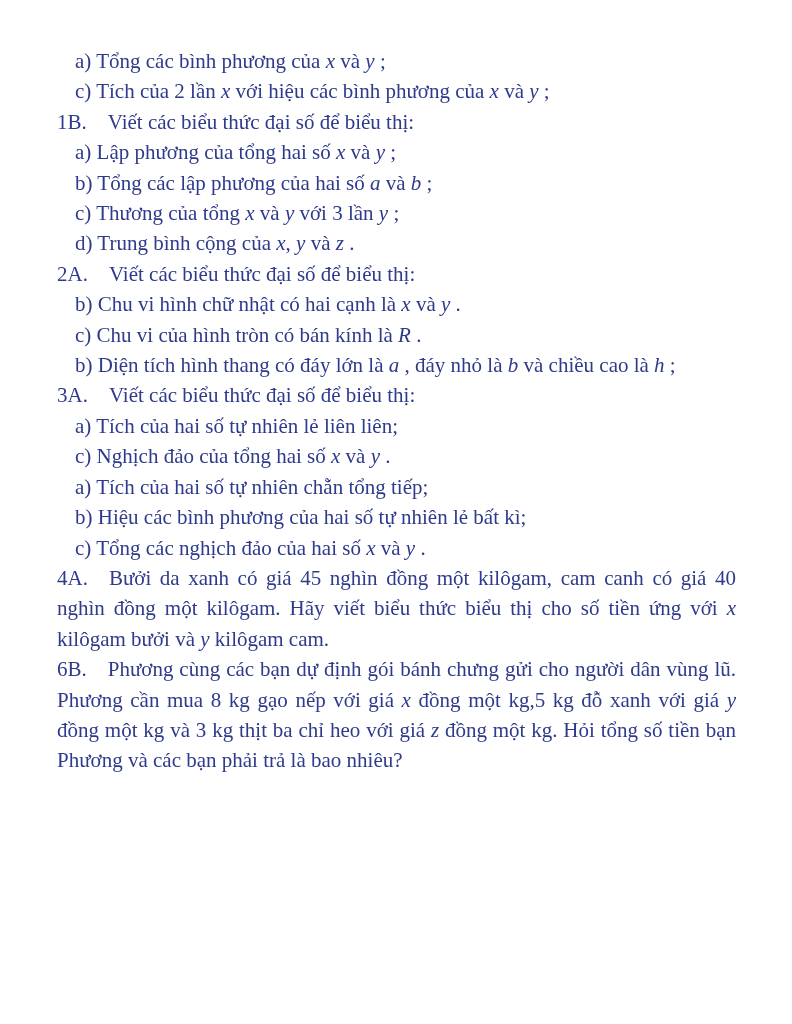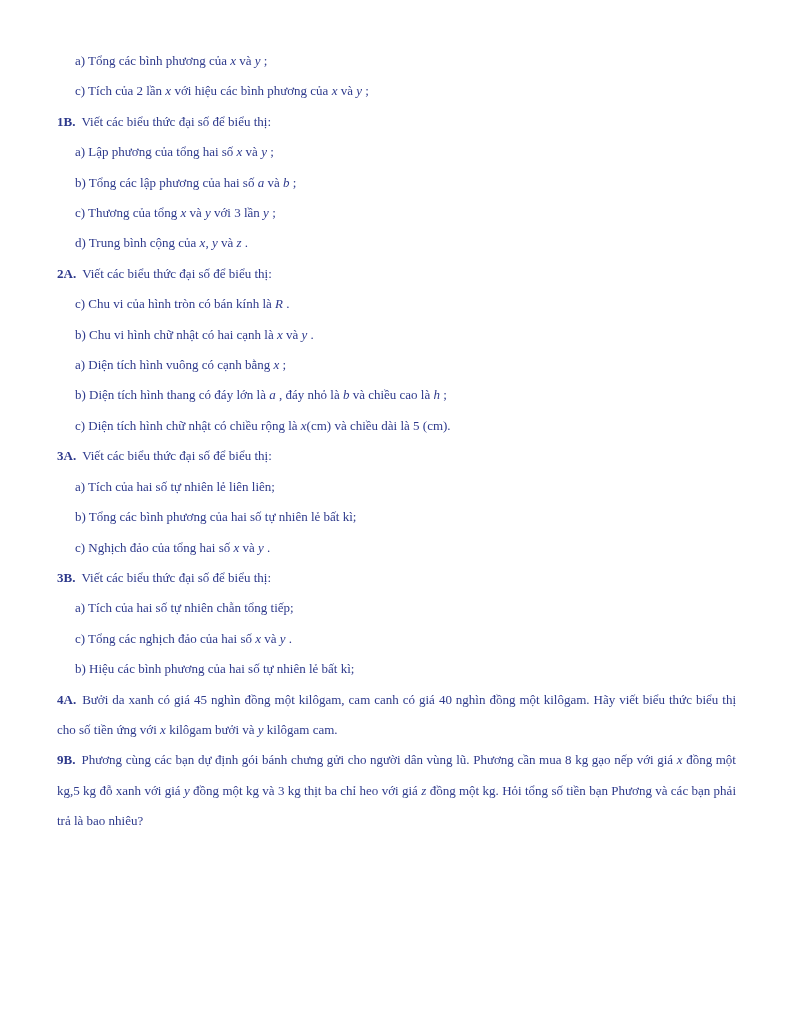--- a/index.html
+++ b/index.html
@@ -8,26 +8,26 @@
     width: 792px;
     height: 1024px;
     margin: 0 auto;
     font-family: "Liberation Serif", "DejaVu Serif", serif;
     overflow: hidden;
   }
   .page {
     width: 792px;
     height: 801px;
     padding: 46px 56px 0 57px;
-    font-size: 13px;
+    font-size: 21px;
     line-height: 30.4px;
   }
   .group { margin: 0; }
   .head  { white-space: nowrap; }
-  .lbl   { font-weight: bold; margin-right: 6px; }
+  .lbl   { font-weight: normal; margin-right: 21px; }
   .item  { padding-left: 18px; }
   .para  { text-align: justify; }
   i      { font-style: italic; }
 </style>
 </head>
 <body style="color: rgb(46, 58, 140); background: rgb(255, 255, 255);">
 
 <div class="page">
 
   <div class="group">
@@ -42,53 +42,47 @@
     <p class="item">a) Lập phương của tổng hai số <i>x</i> và <i>y</i> ;</p>
     <p class="item">b) Tổng các lập phương của hai số <i>a</i> và <i>b</i> ;</p>
     <p class="item">c) Thương của tổng <i>x</i> và <i>y</i> với 3 lần <i>y</i> ;</p>
     <p class="item">d) Trung bình cộng của <i>x</i>, <i>y</i> và <i>z</i> .</p>
   </div>
 
   <div class="group">
     <p class="head">
       <span class="lbl">2A.</span><span>Viết các biểu thức đại số để biểu thị:</span>
     </p>
+    <p class="item">b) Chu vi hình chữ nhật có hai cạnh là <i>x</i> và <i>y</i> .</p>
     <p class="item">c) Chu vi của hình tròn có bán kính là <i>R</i> .</p>
-    <p class="item">b) Chu vi hình chữ nhật có hai cạnh là <i>x</i> và <i>y</i> .</p>
   </div>
 
   <div class="group">
-    <p class="item">a) Diện tích hình vuông có cạnh bằng <i>x</i> ;</p>
     <p class="item">b) Diện tích hình thang có đáy lớn là <i>a</i> , đáy nhỏ là <i>b</i> và chiều cao là <i>h</i> ;</p>
-    <p class="item">c) Diện tích hình chữ nhật có chiều rộng là <i>x</i>(cm) và chiều dài là 5 (cm).</p>
   </div>
 
   <div class="group">
     <p class="head">
       <span class="lbl">3A.</span><span>Viết các biểu thức đại số để biểu thị:</span>
     </p>
     <p class="item">a) Tích của hai số tự nhiên lẻ liên liên;</p>
-    <p class="item">b) Tổng các bình phương của hai số tự nhiên lẻ bất kì;</p>
     <p class="item">c) Nghịch đảo của tổng hai số <i>x</i> và <i>y</i> .</p>
   </div>
 
   <div class="group">
-    <p class="head">
-      <span class="lbl">3B.</span><span>Viết các biểu thức đại số để biểu thị:</span>
-    </p>
     <p class="item">a) Tích của hai số tự nhiên chẵn tổng tiếp;</p>
+    <p class="item">b) Hiệu các bình phương của hai số tự nhiên lẻ bất kì;</p>
     <p class="item">c) Tổng các nghịch đảo của hai số <i>x</i> và <i>y</i> .</p>
-    <p class="item">b) Hiệu các bình phương của hai số tự nhiên lẻ bất kì;</p>
   </div>
 
   <div class="group">
     <p class="para">
       <span class="lbl">4A.</span><span>Bưởi da xanh có giá 45 nghìn đồng một kilôgam, cam canh có giá 40 nghìn đồng một kilôgam. Hãy viết biểu thức biểu thị cho số tiền ứng với <i>x</i> kilôgam bưởi và <i>y</i> kilôgam cam.</span>
     </p>
   </div>
 
   <div class="group">
     <p class="para">
-      <span class="lbl">9B.</span><span>Phương cùng các bạn dự định gói bánh chưng gửi cho người dân vùng lũ. Phương cần mua 8 kg gạo nếp với giá <i>x</i> đồng một kg,5 kg đỗ xanh với giá <i>y</i> đồng một kg và 3 kg thịt ba chỉ heo với giá <i>z</i> đồng một kg. Hỏi tổng số tiền bạn Phương và các bạn phải trả là bao nhiêu?</span>
+      <span class="lbl">6B.</span><span>Phương cùng các bạn dự định gói bánh chưng gửi cho người dân vùng lũ. Phương cần mua 8 kg gạo nếp với giá <i>x</i> đồng một kg,5 kg đỗ xanh với giá <i>y</i> đồng một kg và 3 kg thịt ba chỉ heo với giá <i>z</i> đồng một kg. Hỏi tổng số tiền bạn Phương và các bạn phải trả là bao nhiêu?</span>
     </p>
   </div>
 
 </div>
 
 </body></html>

